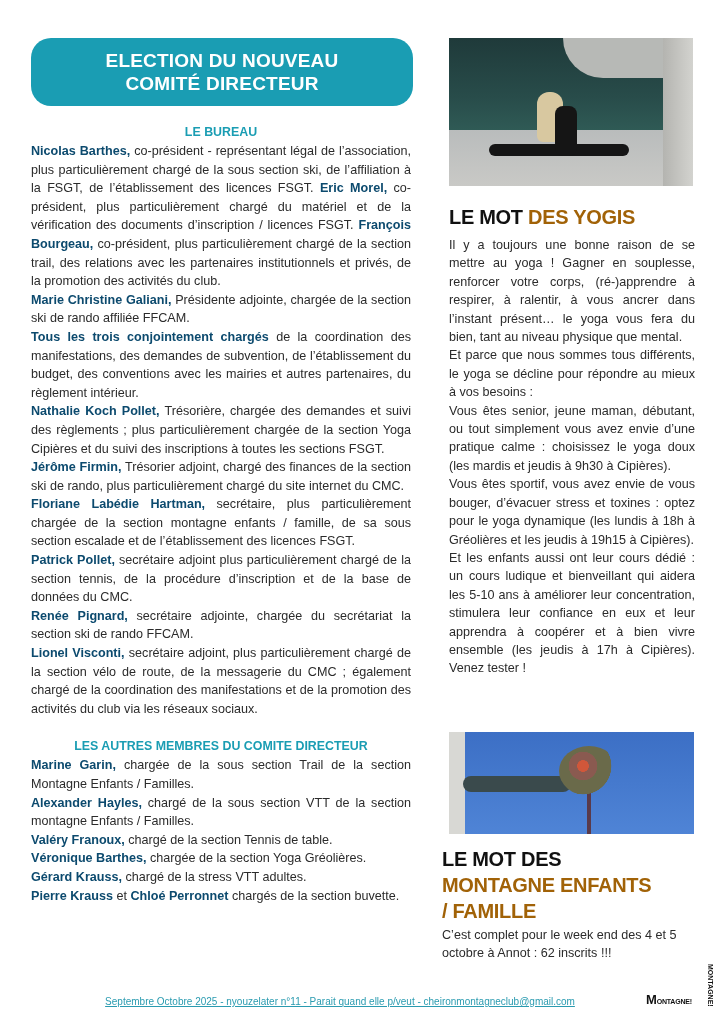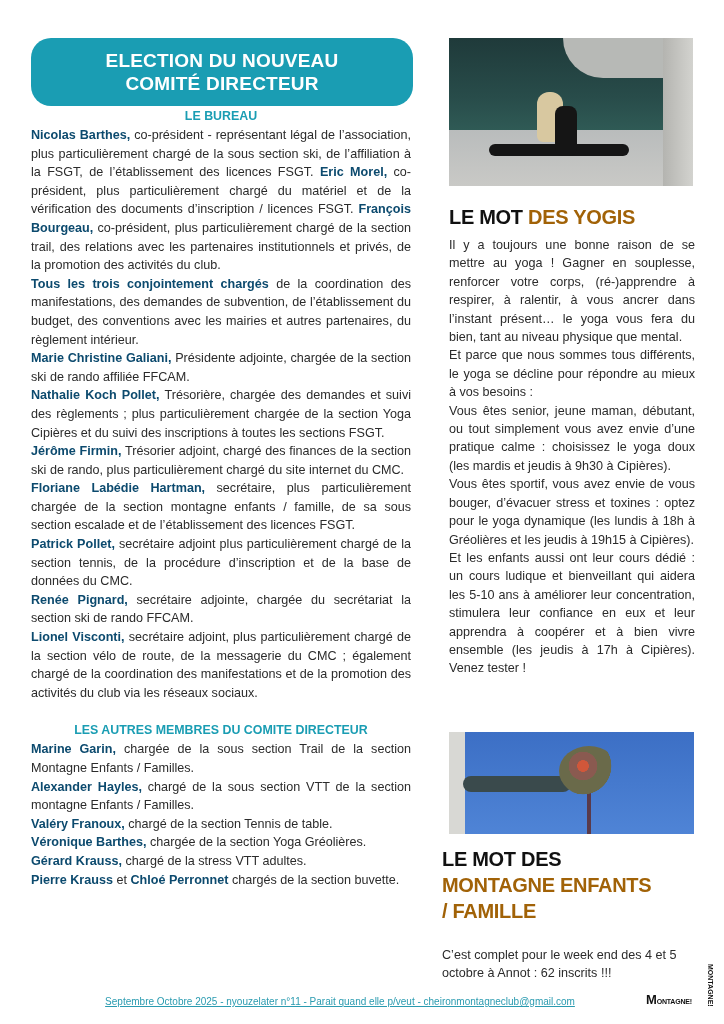--- a/index.html
+++ b/index.html
@@ -8,21 +8,21 @@
 
     .banner {
       position: absolute; left: 31px; top: 38px; width: 382px; height: 68px;
       background: #1a9db3; border-radius: 20px;
       display: flex; flex-direction: column; align-items: center; justify-content: center;
       color: #fff; font-family: "Liberation Sans", sans-serif; font-weight: bold;
       font-size: 19px; line-height: 23px; text-align: center; letter-spacing: 0.2px;
     }
 
     .left-col {
-      position: absolute; left: 31px; top: 108px; width: 380px;
+      position: absolute; left: 31px; top: 124px; width: 380px;
       font-family: "Liberation Sans", sans-serif; font-size: 12.6px; line-height: 18.6px;
       color: #2b2b2b; text-align: justify;
     }
     .section-title {
       text-align: center; color: #1a9db3; font-weight: bold; font-size: 12.4px;
       line-height: 17px; margin-bottom: 1px;
     }
     .section-title.second { margin-top: 20px; }
     .entry { text-align: justify; }
     .name { color: #0c4a6e; font-weight: bold; }
@@ -64,21 +64,21 @@
 
     .mef-title {
       position: absolute; left: 442px; top: 846px; width: 270px;
       font-family: "Liberation Sans", sans-serif; font-weight: bold; font-size: 20px; line-height: 26px;
       color: #111; letter-spacing: -0.3px;
     }
     .mef-title .accent { display: block; }
 
     .mef-text {
       position: absolute; left: 442px; top: 926px; width: 262px;
-      font-family: "Liberation Sans", sans-serif; font-size: 12.6px; line-height: 18.4px; color: #2b2b2b; margin-top: 20px;
+      font-family: "Liberation Sans", sans-serif; font-size: 12.6px; line-height: 18.4px; color: #2b2b2b;
     }
 
     .footer {
       position: absolute; left: 0; top: 996px; width: 680px; text-align: center;
       font-family: "Liberation Sans", sans-serif; font-size: 10px; color: #2a9bb0; letter-spacing: 0; text-decoration: underline;
     }
 
     .logo { position: absolute; left: 646px; top: 956px; width: 70px; height: 60px; font-family: "Liberation Sans", sans-serif; color: #111; }
     .logo .l1 { position: absolute; left: 0; top: 36px; font-size: 7px; font-weight: bold; letter-spacing: -0.2px; }
     .logo .l1 .big { font-size: 13px; }
@@ -92,24 +92,24 @@
   <div>COMITÉ DIRECTEUR</div>
 </div>
 
 <div class="left-col">
   <div class="section-title">LE BUREAU</div>
 
   <div class="entry">
     <span class="name">Nicolas Barthes,</span><span> co-président - représentant légal de l’association, plus particulièrement chargé de la sous section ski, de l’affiliation à la FSGT, de l’établissement des licences FSGT. </span><span class="name">Eric Morel,</span><span> co-président, plus particulièrement chargé du matériel et de la vérification des documents d’inscription / licences FSGT. </span><span class="name">François Bourgeau,</span><span> co-président, plus particulièrement chargé de la section trail, des relations avec les partenaires institutionnels et privés, de la promotion des activités du club.</span>
   </div>
   <div class="entry">
-    <span class="name">Tous les trois conjointement chargés</span><span> de la coordination des manifestations, des demandes de subvention, de l’établissement du budget, des conventions avec les mairies et autres partenaires, du règlement intérieur.</span>
+    <span class="name">Marie Christine Galiani,</span><span> Présidente adjointe, chargée de la section ski de rando affiliée FFCAM.</span>
   </div>
   <div class="entry">
-    <span class="name">Marie Christine Galiani,</span><span> Présidente adjointe, chargée de la section ski de rando affiliée FFCAM.</span>
+    <span class="name">Tous les trois conjointement chargés</span><span> de la coordination des manifestations, des demandes de subvention, de l’établissement du budget, des conventions avec les mairies et autres partenaires, du règlement intérieur.</span>
   </div>
   <div class="entry">
     <span class="name">Nathalie Koch Pollet,</span><span> Trésorière, chargée des demandes et suivi des règlements ; plus particulièrement chargée de la section Yoga Cipières et du suivi des inscriptions à toutes les sections FSGT.</span>
   </div>
   <div class="entry">
     <span class="name">Jérôme Firmin,</span><span> Trésorier adjoint, chargé des finances de la section ski de rando, plus particulièrement chargé du site internet du CMC.</span>
   </div>
   <div class="entry">
     <span class="name">Floriane Labédie Hartman,</span><span> secrétaire, plus particulièrement chargée de la section montagne enfants / famille, de sa sous section escalade et de l’établissement des licences FSGT.</span>
   </div>

